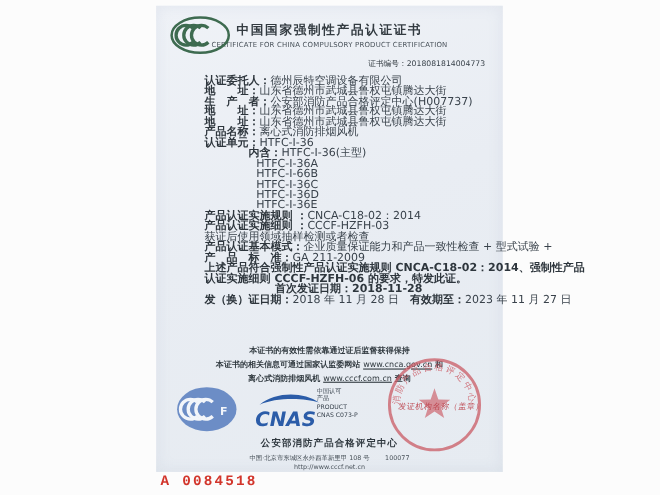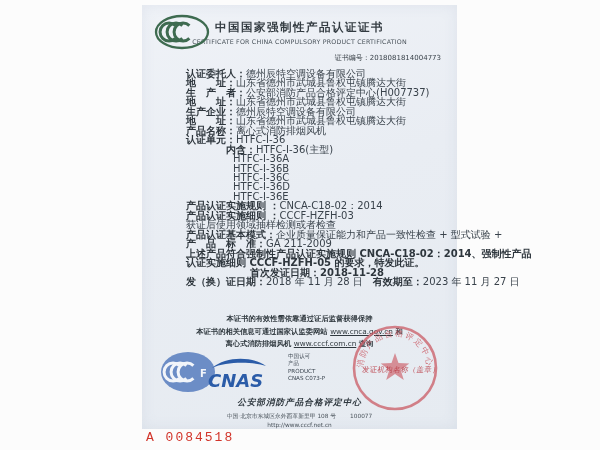--- a/index.html
+++ b/index.html
@@ -29,32 +29,32 @@
   .ind1{margin-left:40px;}
   .ind2{margin-left:47px;}
   .st{font-weight:bold;color:#2e363d;}
   .center{text-align:center;}
   .sp{margin-left:10px;}
   .notes{position:absolute;left:0;top:308px;width:100%;text-align:center;
     font-size:7.3px;line-height:12.6px;font-weight:bold;color:#30393f;}
   .notes .url{font-weight:normal;text-decoration:underline;}
   .logos{position:absolute;left:0;top:338px;width:100%;height:54px;}
   .cccf{position:absolute;left:18px;top:8px;}
-  .cnas{position:absolute;left:64px;top:12px;}
+  .cnas{position:absolute;left:88px;top:12px;}
   .accr{position:absolute;left:146px;top:10px;font-size:5.6px;line-height:7.4px;color:#39434e;}
   .seal-wrap{position:absolute;left:206px;top:-22px;width:94px;height:94px;}
   .seal-label{position:absolute;left:220px;top:22px;font-size:7.3px;color:rgba(186,60,70,.9);
     transform:skewX(-8deg);letter-spacing:.5px;white-space:nowrap;z-index:3;}
   .footer{position:absolute;left:0;top:392px;width:100%;text-align:center;color:#2f383f;}
-  .footer .org{font-size:8.6px;font-weight:bold;letter-spacing:1px;font-style:italic;}
+  .footer .org{font-size:8.6px;font-weight:bold;letter-spacing:1px;}
   .footer .addr{font-size:5.8px;margin-top:2.5px;color:#49525a;}
   .footer .addr .pc{margin-left:14px;}
   .footer .url{font-size:5.8px;margin-top:1px;color:#49525a;}
   .serial{position:absolute;left:146px;top:430px;
-    font-family:"Liberation Mono",monospace;font-size:13px;font-weight:normal;
+    font-family:"Liberation Mono",monospace;font-size:13px;font-weight:bold;
     color:#d2352b;letter-spacing:2px;}
 </style>
 </head>
 <body>
 
 <div class="artifact"></div>
 
 <div class="paper">
 
   <div class="ccc-logo">
@@ -71,37 +71,36 @@
 
   <div class="cert-no">
     <span class="lb">证书编号：</span><span>2018081814004773</span>
   </div>
 
   <div class="body-block">
     <div class="ln"><span class="lb">认证委托人：</span><span class="lv">德州辰特空调设备有限公司</span></div>
     <div class="ln"><span class="lb">地　　址：</span><span class="lv">山东省德州市武城县鲁权屯镇腾达大街</span></div>
     <div class="ln"><span class="lb">生　产　者：</span><span class="lv">公安部消防产品合格评定中心(H007737)</span></div>
     <div class="ln"><span class="lb">地　　址：</span><span class="lv">山东省德州市武城县鲁权屯镇腾达大街</span></div>
-    <div class="ln"><span class="lb">生产企业：</span><span class="lv">德州辰特空调设备有限公司</span></div>
     <div class="ln"><span class="lb">地　　址：</span><span class="lv">山东省德州市武城县鲁权屯镇腾达大街</span></div>
     <div class="ln"><span class="lb">产品名称：</span><span class="lv">离心式消防排烟风机</span></div>
     <div class="ln"><span class="lb">认证单元：</span><span class="lv">HTFC-I-36</span></div>
     <div class="ln ind1"><span class="lb">内含：</span><span class="lv">HTFC-I-36(主型)</span></div>
     <div class="ln ind2 lv">HTFC-I-36A</div>
-    <div class="ln ind2 lv">HTFC-I-36B</div>
+    <div class="ln ind2 lv">HTFC-I-66B</div>
     <div class="ln ind2 lv">HTFC-I-36C</div>
     <div class="ln ind2 lv">HTFC-I-36D</div>
     <div class="ln ind2 lv">HTFC-I-36E</div>
     <div class="ln"><span class="lb">产品认证实施规则 ：</span><span class="lv">CNCA-C18-02：2014</span></div>
     <div class="ln"><span class="lb">产品认证实施细则 ：</span><span class="lv">CCCF-HZFH-03</span></div>
     <div class="ln lv">获证后使用领域抽样检测或者检查</div>
     <div class="ln"><span class="lb">产品认证基本模式：</span><span class="lv">企业质量保证能力和产品一致性检查 + 型式试验 +</span></div>
     <div class="ln"><span class="lb">产　品　标　准：</span><span class="lv">GA 211-2009</span></div>
     <div class="ln st">上述产品符合强制性产品认证实施规则 CNCA-C18-02：2014、强制性产品</div>
-    <div class="ln st">认证实施细则 CCCF-HZFH-05 的要求，特发此证。</div>
+    <div class="ln st">认证实施细则 CCCF-HZFH-06 的要求，特发此证。</div>
     <div class="ln center lb">首次发证日期：2018-11-28</div>
     <div class="ln">
       <span class="lb">发（换）证日期：</span><span class="lv">2018 年 11 月 28 日</span><span class="lb sp">有效期至：</span><span class="lv">2023 年 11 月 27 日</span>
     </div>
   </div>
 
   <div class="notes">
     <div>本证书的有效性需依靠通过证后监督获得保持</div>
     <div><span>本证书的相关信息可通过国家认监委网站 </span><span class="url">www.cnca.gov.cn</span><span> 和</span></div>
     <div><span>离心式消防排烟风机 </span><span class="url">www.cccf.com.cn</span><span> 查询</span></div>

